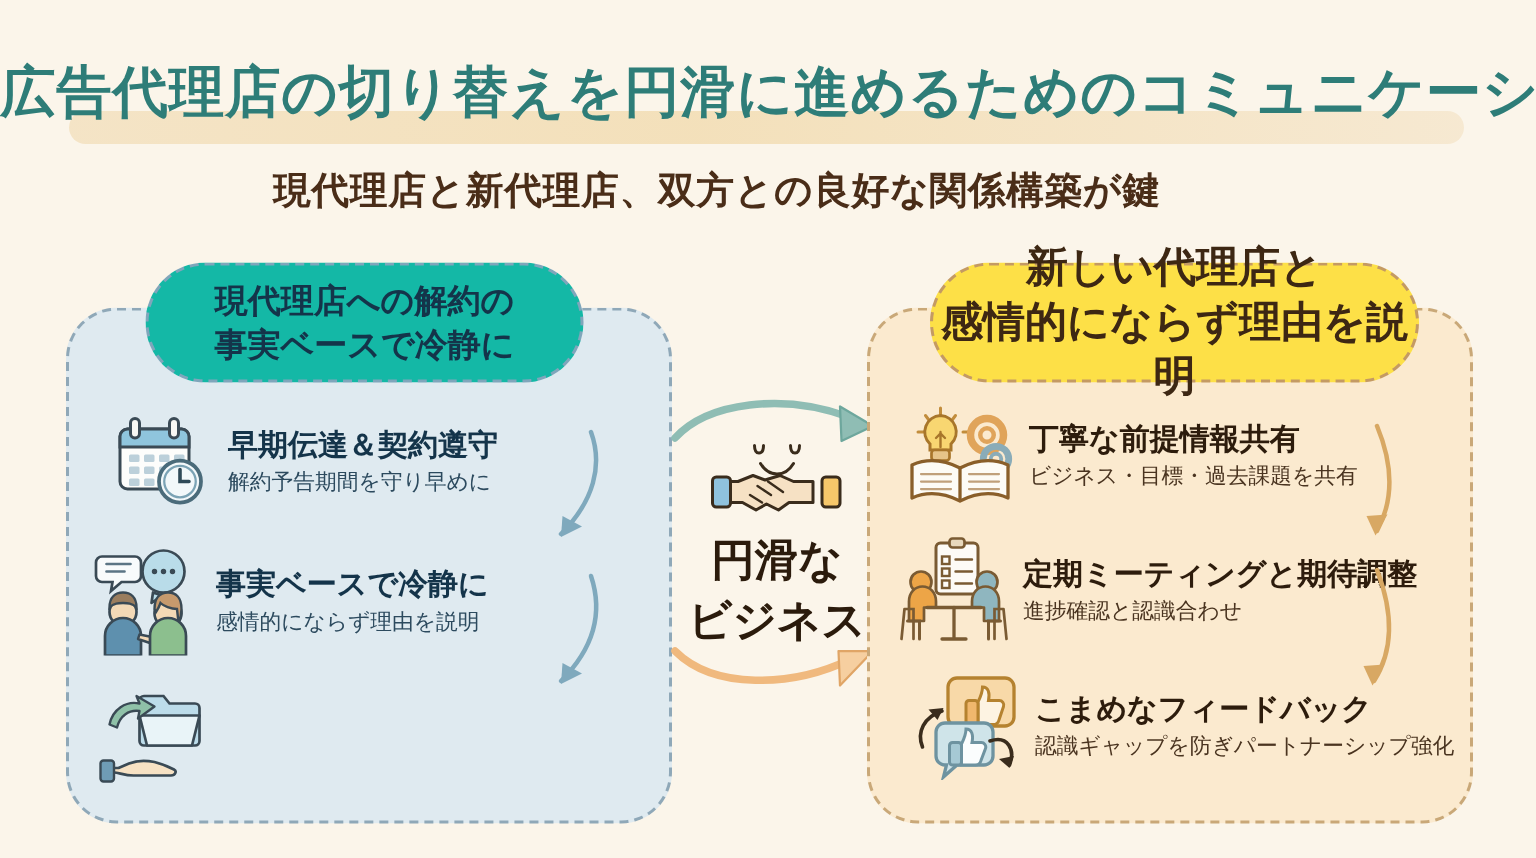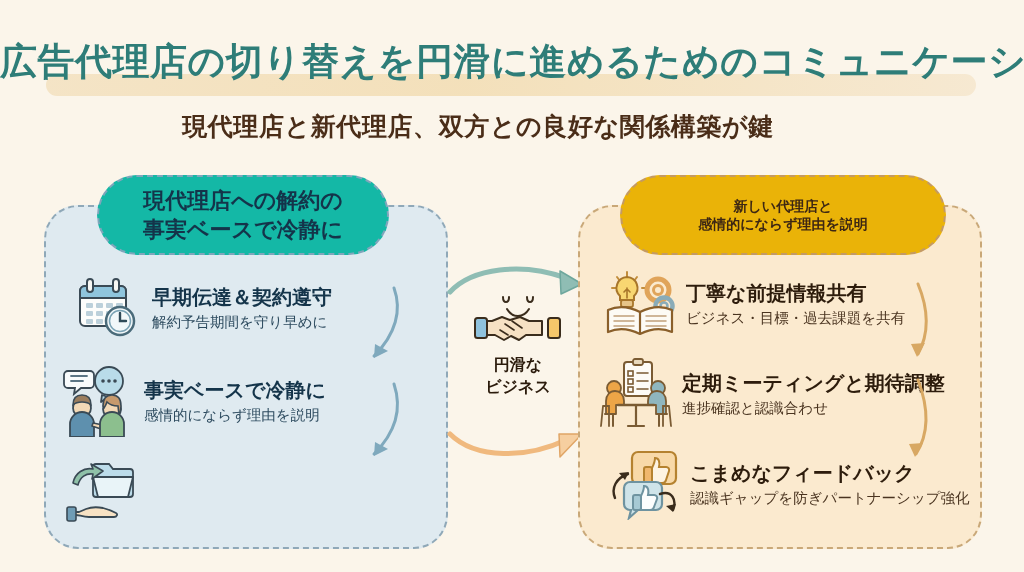--- a/index.html
+++ b/index.html
@@ -51,22 +51,22 @@
     text-align:center;line-height:1.32;font-weight:bold;
     z-index:5;
   }
   .pill-left{
     left:97px;top:175px;width:288px;height:76px;
     background:#14b8a6;border:2px dashed #7fa6bb;
     color:#14344a;font-size:22px;
   }
   .pill-right{
     left:620px;top:175px;width:322px;height:76px;
-    background:#eab308;border:2px dashed #c49a63;
-    color:#3d2713;font-size:14px;
+    background:#fde047;border:2px dashed #c49a63;
+    color:#3d2713;font-size:28px;
   }
 
   
   .item{position:absolute;display:flex;align-items:center;gap:10px;}
   .icon-box{
     width:72px;height:72px;flex:0 0 72px;
     position:relative;
   }
   .icon-box svg{width:72px;height:72px;display:block;}
   .item-text{display:flex;flex-direction:column;justify-content:center;}
@@ -86,21 +86,21 @@
   #r-item-1{left:600px;top:358px;}
   #r-item-2{left:608px;top:448px;}
 
   
   .center{
     position:absolute;left:448px;top:262px;width:140px;height:210px;
     text-align:center;
   }
   .center-label{
     position:absolute;left:0;top:92px;width:140px;
-    font-size:16px;font-weight:bold;color:#2b1b0c;line-height:1.38;
+    font-size:29px;font-weight:bold;color:#2b1b0c;line-height:1.38;
   }
   .hand-ico{position:absolute;left:26px;top:26px;width:88px;height:62px;}
   .arc{position:absolute;left:-6px;}
   #arc-top{top:-6px;width:152px;height:52px;}
   #arc-bottom{top:152px;width:152px;height:52px;}
 
   
   .conn{position:absolute;pointer-events:none;}
   #l-conn-0{left:352px;top:282px;width:60px;height:90px;}
   #l-conn-1{left:352px;top:378px;width:60px;height:92px;}

